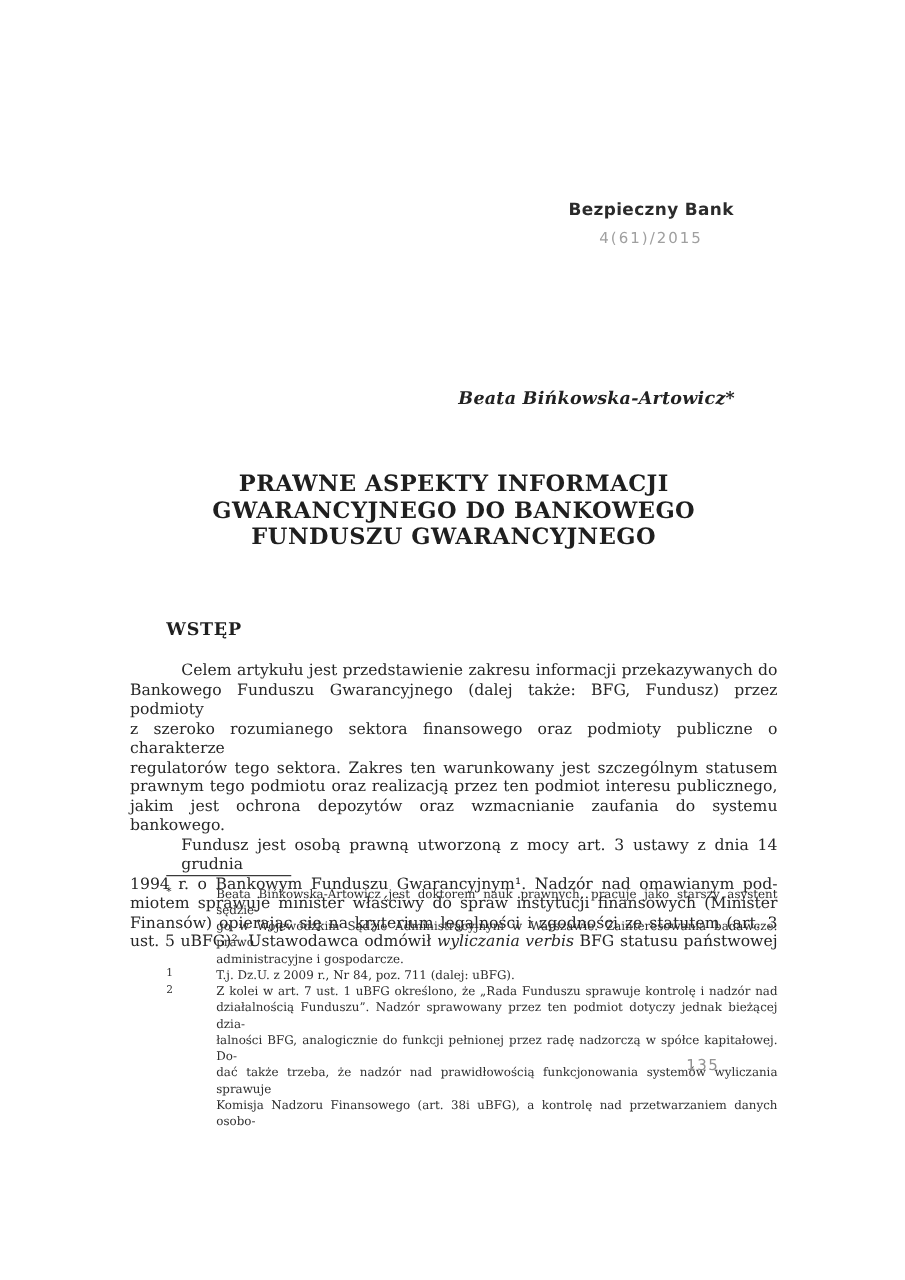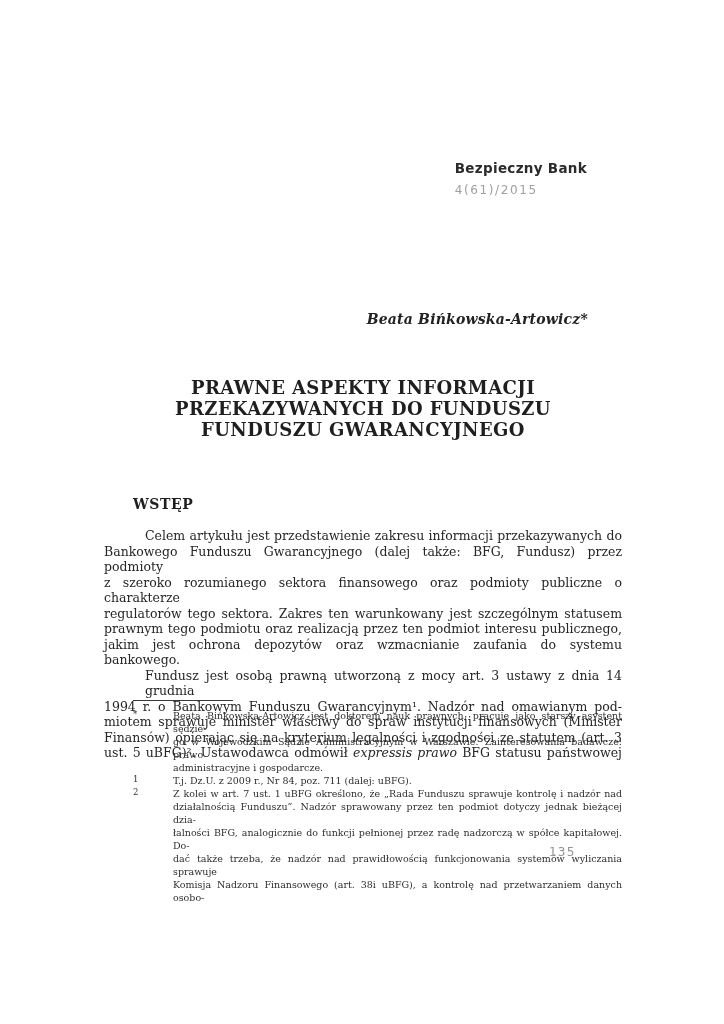--- a/index.html
+++ b/index.html
@@ -10,21 +10,21 @@
     background: #ffffff;
     font-family: "DejaVu Serif", "Liberation Serif", serif;
     color: #2a2a2a;
     overflow: hidden;
   }
   
   #header {
     position: absolute;
     top: 160px;
     right: 137px;
-    text-align: left;
+    text-align: center;
     font-family: "DejaVu Sans", "Liberation Sans", sans-serif;
   }
   #journal-name {
     font-size: 13.5px;
     font-weight: 700;
     color: #2b2b2b;
     letter-spacing: 0.3px;
   }
   #issue-number {
     margin-top: 7px;
@@ -131,41 +131,41 @@
 
   <div id="header">
     <div id="journal-name">Bezpieczny Bank</div>
     <div id="issue-number">4(61)/2015</div>
   </div>
 
   <div id="author">Beata Bińkowska-Artowicz*</div>
 
   <div id="title">
       <div class="text-line">PRAWNE ASPEKTY INFORMACJI</div>
-      <div class="text-line">PRZEKAZYWANYCH DO FUNDUSZU</div>
+      <div class="text-line">GWARANCYJNEGO DO BANKOWEGO</div>
       <div class="text-line">FUNDUSZU GWARANCYJNEGO</div>
     </div>
 
   <div id="section-heading">WSTĘP</div>
 
   <div id="body-text">
     <div class="para no-stretch-last">
         <div class="text-line">Celem artykułu jest przedstawienie zakresu informacji przekazywanych do</div>
         <div class="text-line">Bankowego Funduszu Gwarancyjnego (dalej także: BFG, Fundusz) przez podmioty</div>
         <div class="text-line">z szeroko rozumianego sektora finansowego oraz podmioty publiczne o charakterze</div>
         <div class="text-line">regulatorów tego sektora. Zakres ten warunkowany jest szczególnym statusem</div>
         <div class="text-line">prawnym tego podmiotu oraz realizacją przez ten podmiot interesu publicznego,</div>
         <div class="text-line">jakim jest ochrona depozytów oraz wzmacnianie zaufania do systemu bankowego.</div>
       </div>
     <div class="para">
         <div class="text-line">Fundusz jest osobą prawną utworzoną z mocy art. 3 ustawy z dnia 14 grudnia</div>
         <div class="text-line">1994 r. o Bankowym Funduszu Gwarancyjnym¹. Nadzór nad omawianym pod-</div>
         <div class="text-line">miotem sprawuje minister właściwy do spraw instytucji finansowych (Minister</div>
         <div class="text-line">Finansów) opierając się na kryterium legalności i zgodności ze statutem (art. 3</div>
-        <div class="text-line">ust. 5 uBFG)². Ustawodawca odmówił <em>expressis prawo</em> BFG statusu państwowej</div>
+        <div class="text-line">ust. 5 uBFG)². Ustawodawca odmówił <em>wyliczania verbis</em> BFG statusu państwowej</div>
       </div>
   </div>
 
   <div id="footnote-rule"></div>
 
   <div id="footnotes">
     <div class="footnote no-stretch-last">
       <span class="fn-marker">*</span>
       <div class="fn-lines">
           <div class="text-line">Beata Bińkowska-Artowicz jest doktorem nauk prawnych, pracuje jako starszy asystent sędzie-</div>

